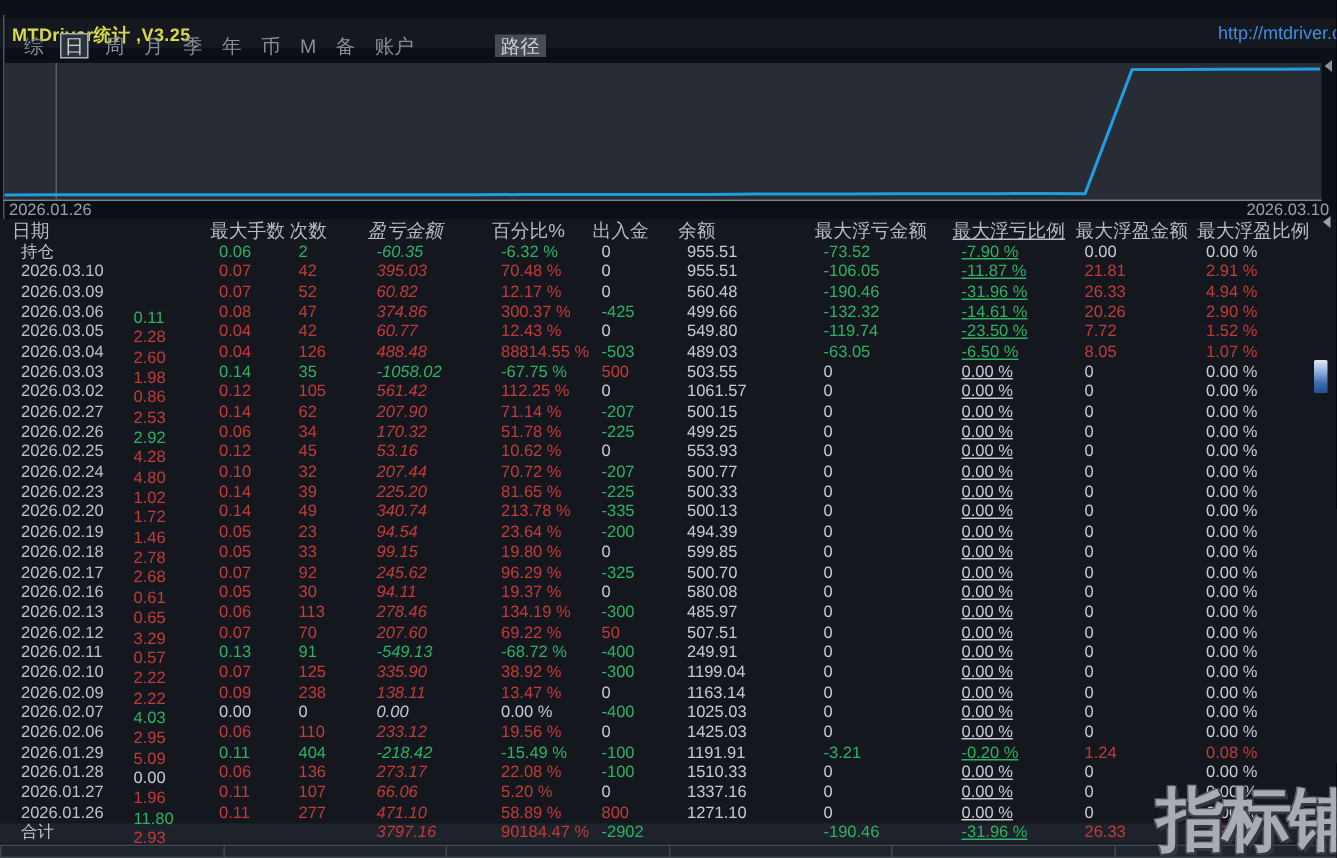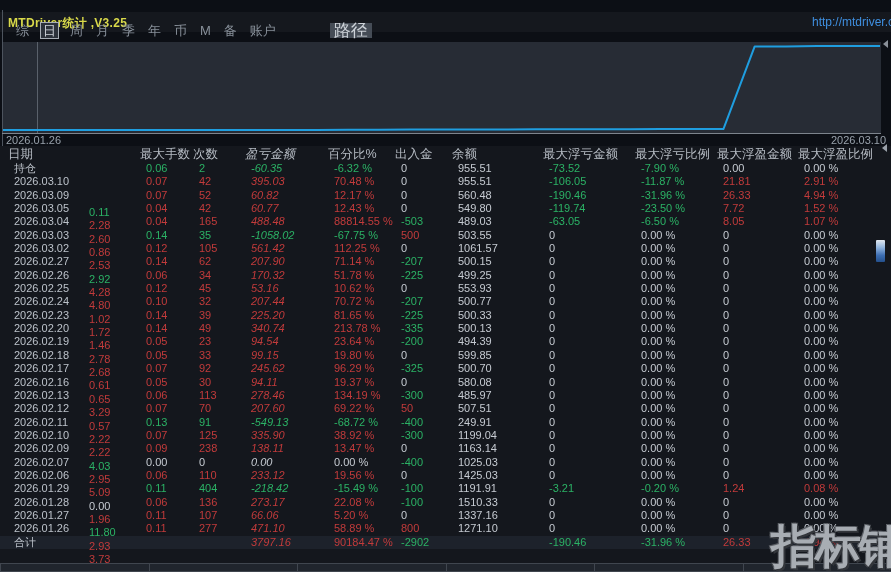--- a/index.html
+++ b/index.html
@@ -10,42 +10,42 @@
   }
   
   .titlebar{position:absolute;left:0;top:12px;width:891px;height:20px;background:#15181e;}
   .title{position:absolute;left:8px;top:3px;font-size:12px;font-weight:bold;color:#d9d94a;letter-spacing:.3px;}
   .url{position:absolute;right:-3px;top:3px;font-size:12px;color:#3f8fe0;white-space:nowrap;}
   
   .menubar{position:absolute;left:0;top:20px;width:891px;height:20px;display:flex;align-items:center;}
   .menu-items{display:flex;align-items:center;margin-left:14px;gap:9px;}
   .menu-item{color:#878f99;font-size:13px;line-height:15px;padding:0 2px;cursor:default;}
   .menu-item.selected{border:1px solid #a6adb5;background:#2c323b;color:#ced3d9;padding:0 2px;}
-  .path-btn{margin-left:52px;background:#454c56;color:#cdd2d8;font-size:17px;padding:0 4px;line-height:15px;}
+  .path-btn{margin-left:52px;background:#454c56;color:#cdd2d8;font-size:13px;padding:0 4px;line-height:15px;}
   
   .chart-bg{position:absolute;left:3px;top:42px;width:878px;height:91px;background:#272c35;}
   .left-border{position:absolute;left:2px;top:10px;width:1px;height:553px;background:#4d545e;}
   .chart-vaxis{position:absolute;left:37px;top:42px;width:1px;height:91px;background:#5a616b;}
   .chart-haxis{position:absolute;left:2px;top:133px;width:879px;height:1px;background:#7d848d;}
   .chart-svg{position:absolute;left:2px;top:42px;width:879px;height:92px;}
   .axis-label{position:absolute;top:134px;font-size:11px;color:#98a1ab;}
   .axis-label.start{left:6px;}
   .axis-label.end{left:831px;}
   .tri-right-top{position:absolute;left:883px;top:40px;width:0;height:0;
     border-top:4px solid transparent;border-bottom:4px solid transparent;border-right:5px solid #8a9099;}
   
   .table-region{position:absolute;left:0;top:146px;width:891px;height:417px;background:#14171d;}
   .thead,.trow{display:flex;padding-left:8px;white-space:nowrap;}
   .thead{height:16px;line-height:16px;font-size:12.5px;color:#b6bcc4;overflow:hidden;}
   .trow{height:13.35px;line-height:13.5px;font-size:11px;padding-left:14px;}
   .trow.total{background:#1d222b;}
   .cell{flex:none;overflow:visible;}
   .c0{width:75px;} .c1{width:57px;margin-top:44px;} .c2{width:53px;} .c3{width:52px;}
   .c4{width:83px;font-style:italic;} .c5{width:67px;} .c6{width:57px;} .c7{width:91px;}
-  .c8{width:92px;} .c9{width:82px;} .c10{width:81px;} .c11{width:84px;}
+  .c8{width:92px;} .c9{width:82px;text-decoration:underline;} .c10{width:81px;} .c11{width:84px;}
   .dt{color:#bcc2ca;}
   .r{color:#c23b3b;} .g{color:#2bb265;} .w{color:#c6cbd2;}
   .tri-left{position:absolute;left:882px;top:144px;width:0;height:0;
     border-top:4px solid transparent;border-bottom:4px solid transparent;border-right:5px solid #9aa1aa;}
   .scroll-thumb{position:absolute;left:876px;top:240px;width:9px;height:22px;border-radius:1px;
     background:linear-gradient(180deg,#e2e8ef 0%,#8fb3dd 35%,#3c6db2 70%,#24508c 100%);}
   
   .bottombar{position:absolute;left:0;top:563px;width:891px;height:9px;display:flex;}
   .bcell{flex:1;background:#20252d;border:1px solid #40464f;margin-right:-1px;}
   
@@ -142,38 +142,52 @@
           <div class="cell c4 r">60.82</div>
           <div class="cell c5 r">12.17 %</div>
           <div class="cell c6 w">0</div>
           <div class="cell c7 w">560.48</div>
           <div class="cell c8 g">-190.46</div>
           <div class="cell c9 g">-31.96 %</div>
           <div class="cell c10 r">26.33</div>
           <div class="cell c11 r">4.94 %</div>
         </div>
         <div class="trow">
+          <div class="cell c0 dt">2026.03.06</div>
+          <div class="cell c1 r">1.98</div>
+          <div class="cell c2 r">0.08</div>
+          <div class="cell c3 r">47</div>
+          <div class="cell c4 r">374.86</div>
+          <div class="cell c5 r">300.37 %</div>
+          <div class="cell c6 g">-425</div>
+          <div class="cell c7 w">499.66</div>
+          <div class="cell c8 g">-132.32</div>
+          <div class="cell c9 g">-14.61 %</div>
+          <div class="cell c10 r">20.26</div>
+          <div class="cell c11 r">2.90 %</div>
+        </div>
+        <div class="trow">
           <div class="cell c0 dt">2026.03.05</div>
           <div class="cell c1 r">0.86</div>
           <div class="cell c2 r">0.04</div>
           <div class="cell c3 r">42</div>
           <div class="cell c4 r">60.77</div>
           <div class="cell c5 r">12.43 %</div>
           <div class="cell c6 w">0</div>
           <div class="cell c7 w">549.80</div>
           <div class="cell c8 g">-119.74</div>
           <div class="cell c9 g">-23.50 %</div>
           <div class="cell c10 r">7.72</div>
           <div class="cell c11 r">1.52 %</div>
         </div>
         <div class="trow">
           <div class="cell c0 dt">2026.03.04</div>
           <div class="cell c1 r">2.53</div>
           <div class="cell c2 r">0.04</div>
-          <div class="cell c3 r">165</div>
+          <div class="cell c3 r">126</div>
           <div class="cell c4 r">488.48</div>
           <div class="cell c5 r">88814.55 %</div>
           <div class="cell c6 g">-503</div>
           <div class="cell c7 w">489.03</div>
           <div class="cell c8 g">-63.05</div>
           <div class="cell c9 g">-6.50 %</div>
           <div class="cell c10 r">8.05</div>
           <div class="cell c11 r">1.07 %</div>
         </div>
         <div class="trow">

